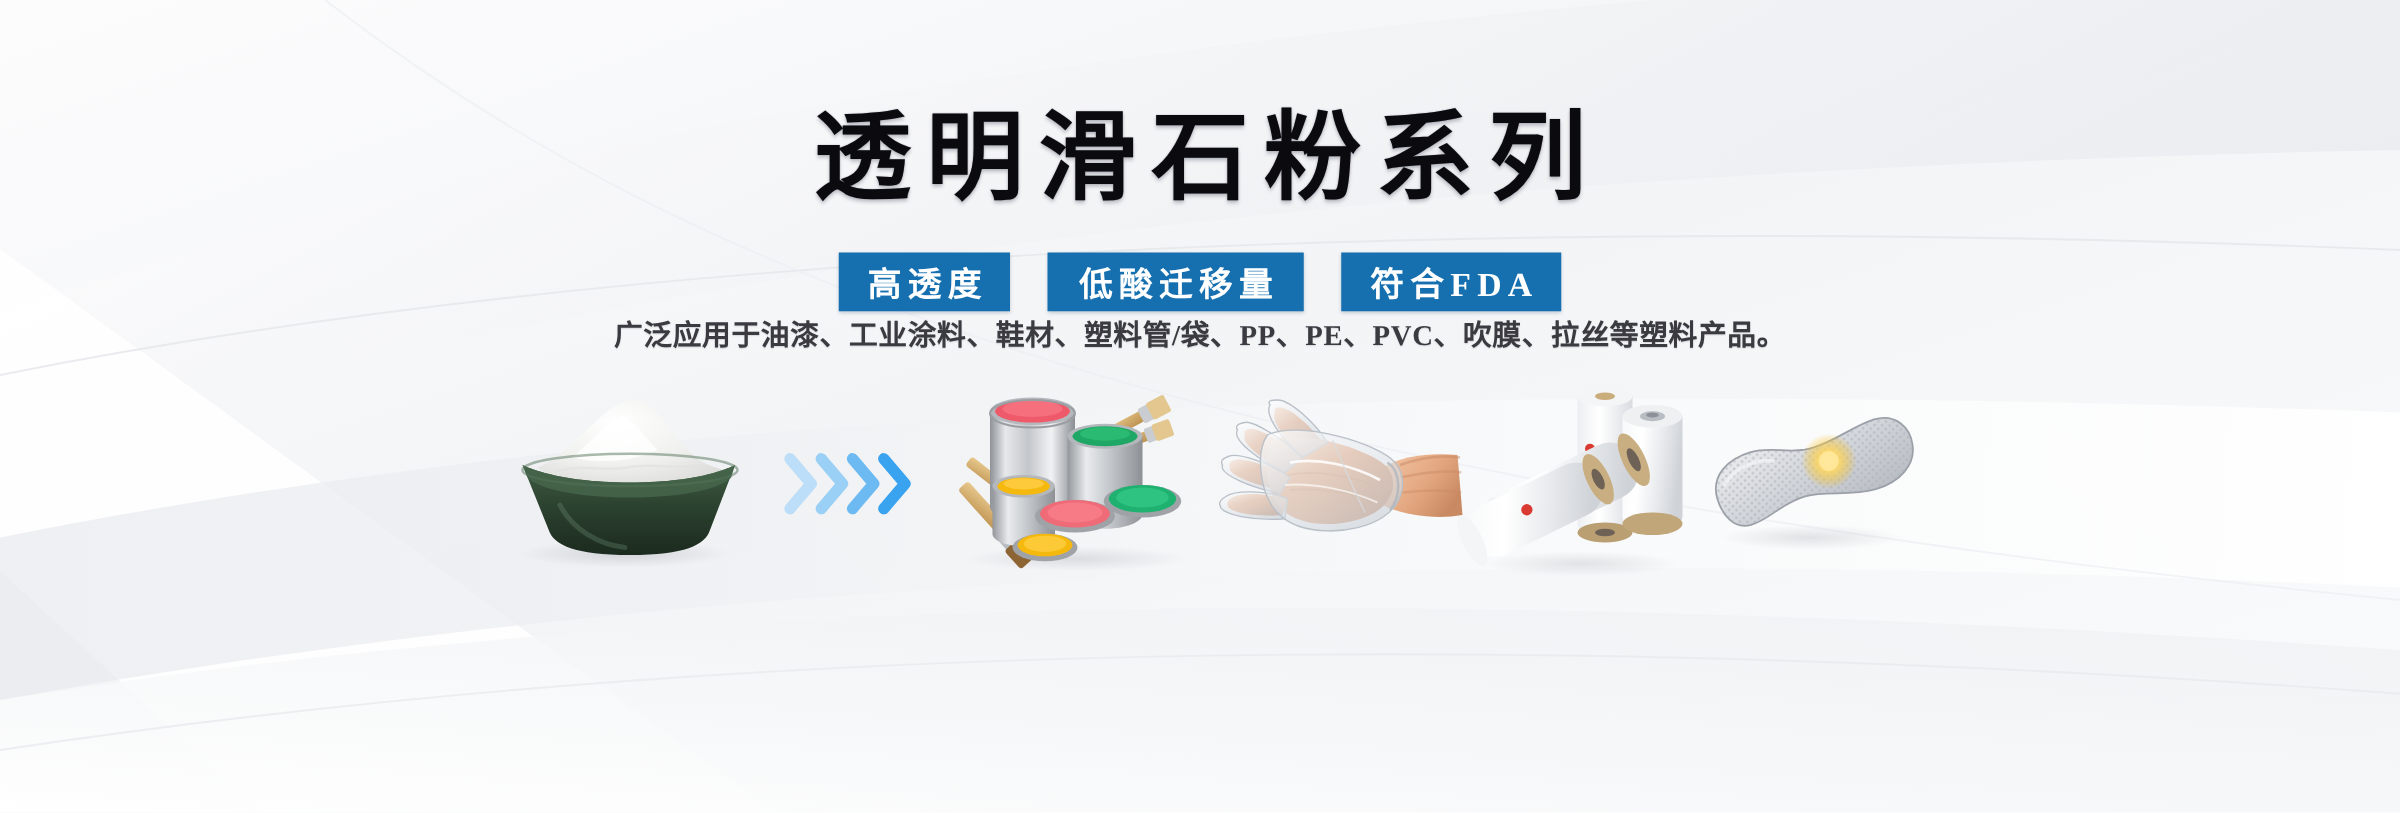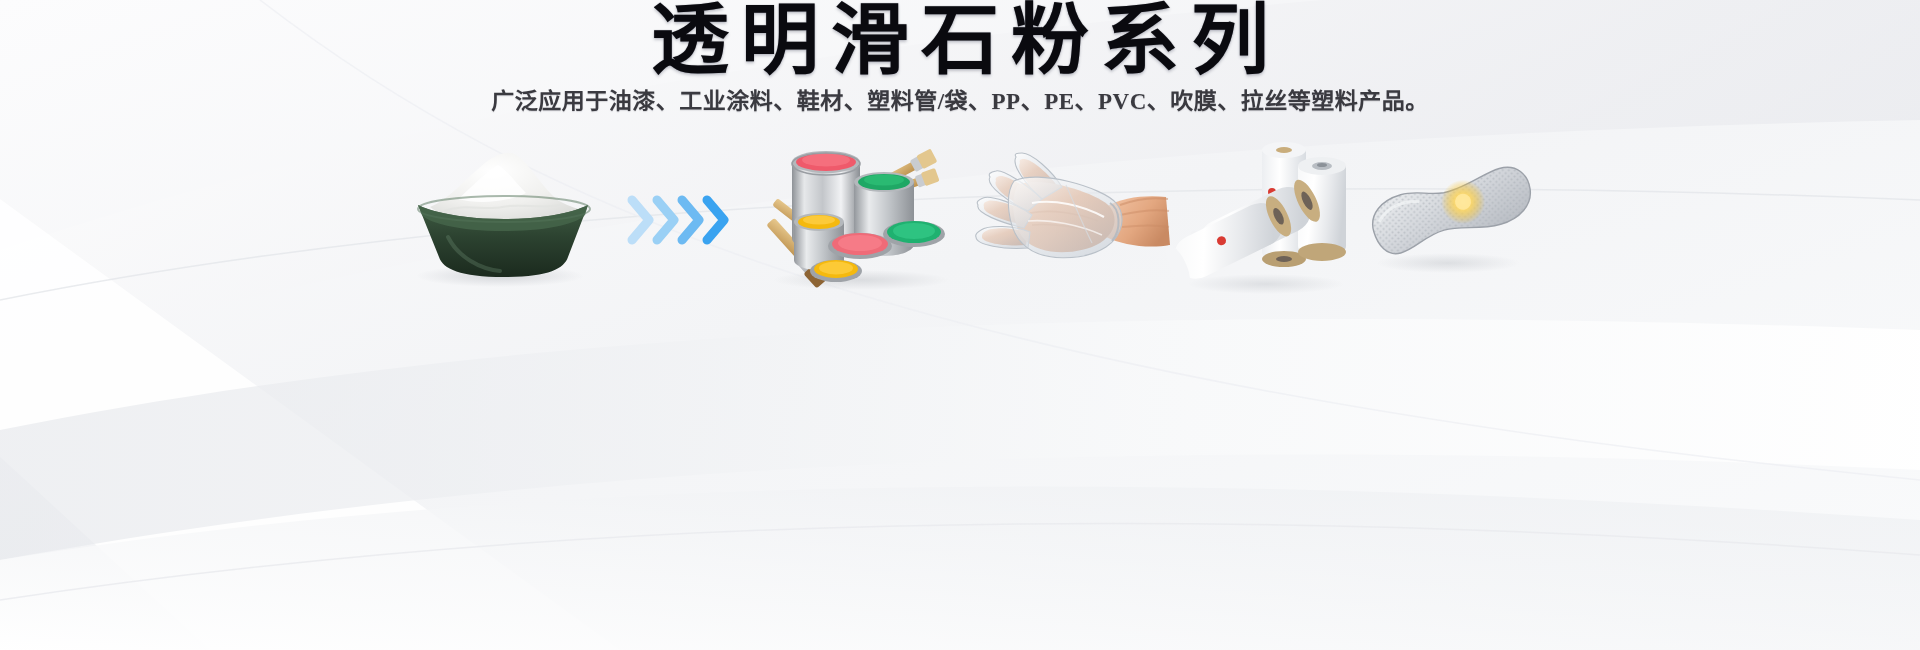--- a/index.html
+++ b/index.html
@@ -33,20 +33,21 @@
   .content {
     position: absolute;
     inset: 0;
     display: flex;
     flex-direction: column;
     align-items: center;
   }
 
   .title {
     margin: 0;
+    padding-top: 86px;
     font-family: "Liberation Serif", "DejaVu Serif", serif;
     font-size: 78px;
     font-weight: 700;
     letter-spacing: 12px;
     color: #0a0a0f;
     line-height: 1.05;
     text-indent: 12px;
     text-shadow: 0 2px 3px rgba(60,64,85,0.28), 0 0 1px rgba(40,44,60,0.5);
     white-space: nowrap;
   }
@@ -151,20 +152,25 @@
 
     <path d="M0,300 C500,200 1200,170 1920,200" fill="none" stroke="#e4e6ea" stroke-width="1.5" opacity="0.8"></path>
     <path d="M0,600 C600,510 1250,505 1920,555" fill="none" stroke="#e8eaee" stroke-width="1.5" opacity="0.8"></path>
     <path d="M260,0 C520,200 900,380 1920,480" fill="none" stroke="#eceef2" stroke-width="1.5" opacity="0.7"></path>
   </svg>
 
   <div class="content">
 
     <h1 class="title">透明滑石粉系列</h1>
 
+    <div class="badges">
+      <span class="badge">高透度</span>
+      <span class="badge wide">低酸迁移量</span>
+      <span class="badge">符合FDA</span>
+    </div>
 
     <p class="subtitle">广泛应用于油漆、工业涂料、鞋材、塑料管/袋、PP、PE、PVC、吹膜、拉丝等塑料产品。</p>
 
     <div class="products">
 
       <div class="product p-powder">
         <svg width="230" height="150" viewBox="0 0 230 150">
           <defs>
             <linearGradient id="bowlG" x1="0" y1="0" x2="0" y2="1">
               <stop offset="0%" stop-color="#3f5c43"></stop>

